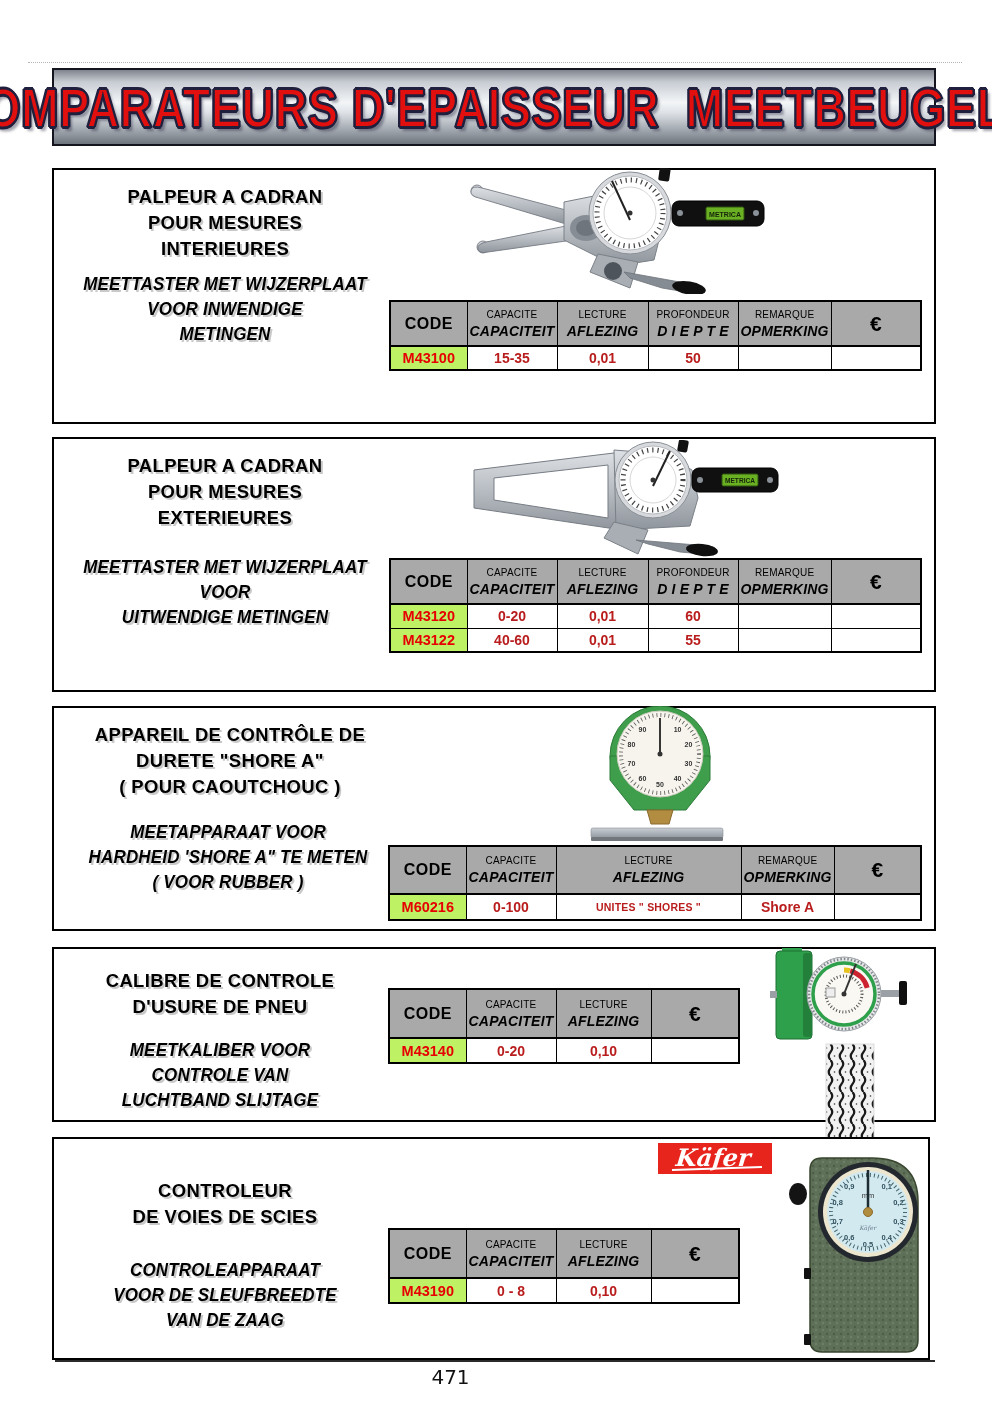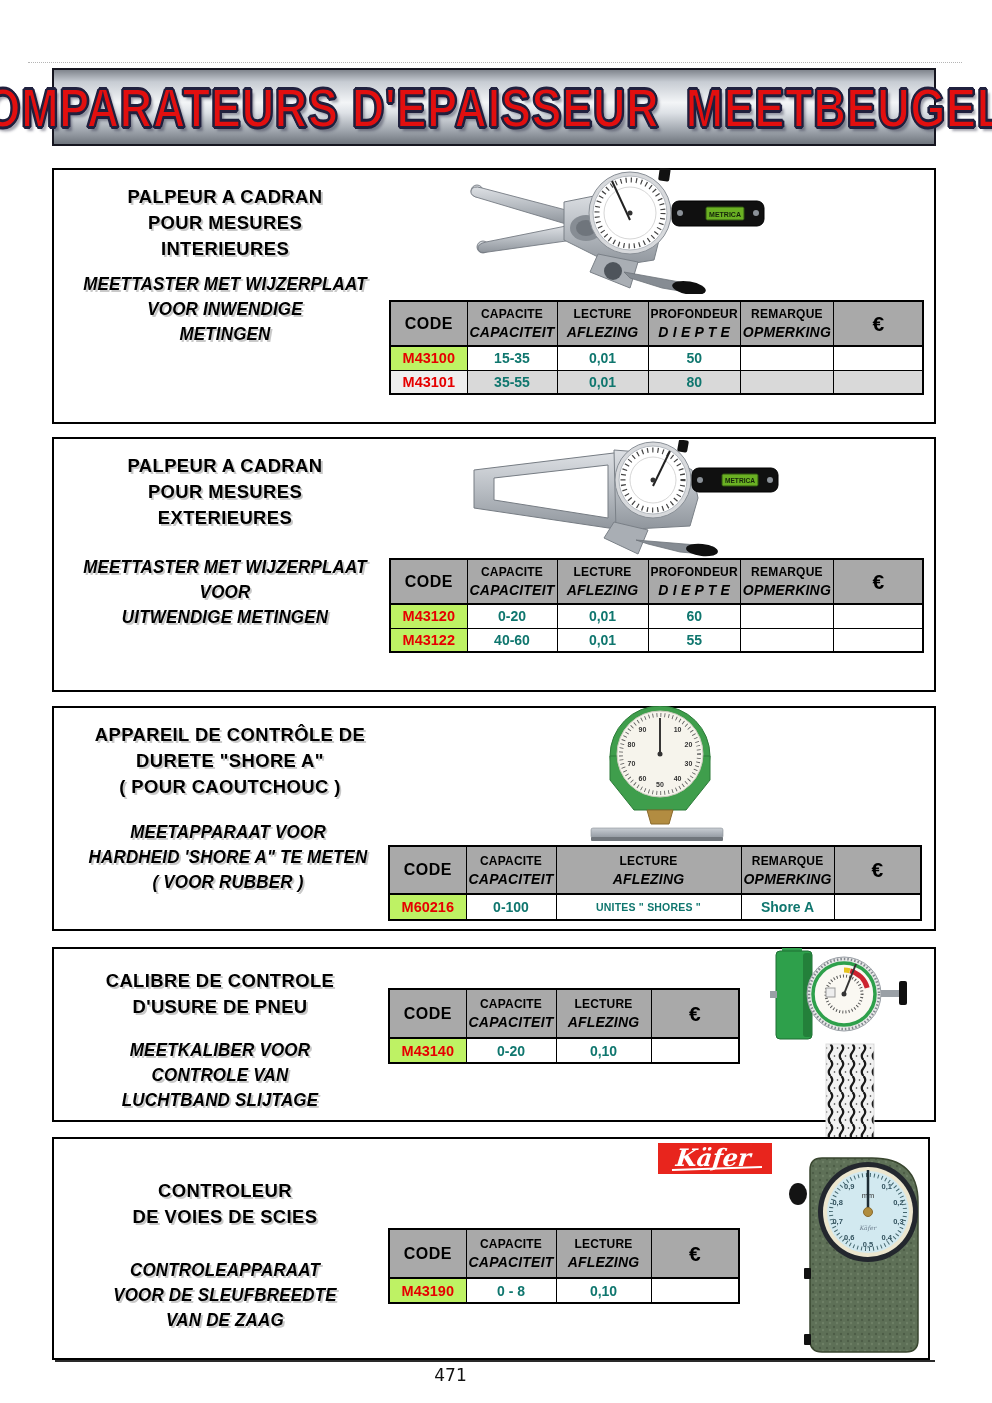--- a/index.html
+++ b/index.html
@@ -32,42 +32,42 @@
     transform:scaleX(.97);transform-origin:center;text-shadow:2px 2px 0 #c9c9c9;}
   .fr-title{font-weight:800;font-size:19px;line-height:26px;letter-spacing:.4px;}
   .nl-title{font-weight:800;font-style:italic;font-size:17.5px;line-height:25px;letter-spacing:.2px;}
 
   
   table.ptable{position:absolute;border-collapse:collapse;table-layout:fixed;background:#fff;
     border:2.5px solid #000;}
   .ptable th,.ptable td{border:1.6px solid #000;text-align:center;vertical-align:middle;
     padding:0 2px;overflow:hidden;}
   .ptable thead th{background:#a9a9a9;border-bottom:2.5px solid #000;}
-  .hfr{display:block;font-weight:700;font-size:12px;letter-spacing:.2px;}
+  .hfr{display:block;font-weight:400;font-size:10px;letter-spacing:.2px;}
   .hnl{display:block;font-weight:700;font-style:italic;font-size:14px;margin-top:3px;letter-spacing:.2px;}
   .th-code{font-weight:800;font-size:16px;letter-spacing:.5px;}
   .th-euro{font-weight:800;font-size:21px;}
   .code-cell{color:#e60000;font-weight:800;font-size:14.5px;background:#bef264;}
-  .val-cell{font-weight:700;font-size:14px;color:#0f766e;}
+  .val-cell{font-weight:700;font-size:14px;color:#b91c1c;}
   .small-val{font-size:10.5px;letter-spacing:.2px;}
   tr.alt td{background:#d9d9d9;}
   tr.alt td.code-cell{background:#eee;}
   .t-big thead tr{height:45px;}  .t-big tbody tr{height:24px;}
   .t-mid thead tr{height:48px;}  .t-mid tbody tr{height:26px;}
   .t-sml thead tr{height:49px;}  .t-sml tbody tr{height:25px;}
 
   .photo{position:absolute;}
 
   
   .kafer{position:absolute;left:658px;top:1143px;width:114px;height:31px;background:#e8251d;}
 
   
   .footline{position:absolute;left:55px;top:1360px;width:880px;border-top:2px solid #2a2a2a;}
   .pagenum{position:absolute;left:0;top:1365px;width:901px;text-align:center;
-    font-size:17px;font-weight:400;color:#111;font-family:"DejaVu Sans",sans-serif;}
+    font-size:20px;font-weight:400;color:#111;font-family:"DejaVu Sans",sans-serif;}
 </style>
 </head>
 <body>
 
 <div id="page">
 
   <div class="dotline"></div>
 
   <div class="banner">
     <span class="banner-text">COMPARATEURS D'EPAISSEUR  MEETBEUGELS</span>
@@ -150,28 +150,20 @@
           </th>
           <th class="th-euro">€</th>
         </tr>
       </thead>
       <tbody>
         <tr>
           <td class="code-cell">M43100</td>
           <td class="val-cell">15-35</td>
           <td class="val-cell">0,01</td>
           <td class="val-cell">50</td>
-          <td class="val-cell"></td>
-          <td class="val-cell"></td>
-        </tr>
-        <tr class="alt">
-          <td class="code-cell">M43101</td>
-          <td class="val-cell">35-55</td>
-          <td class="val-cell">0,01</td>
-          <td class="val-cell">80</td>
           <td class="val-cell"></td>
           <td class="val-cell"></td>
         </tr>
       </tbody>
     </table>
 
   <div class="sec" id="sec2"></div>
   <div class="fr-title" style="left:60px;top:453px;width:330px;">PALPEUR A CADRAN
 POUR MESURES
 EXTERIEURES</div>

